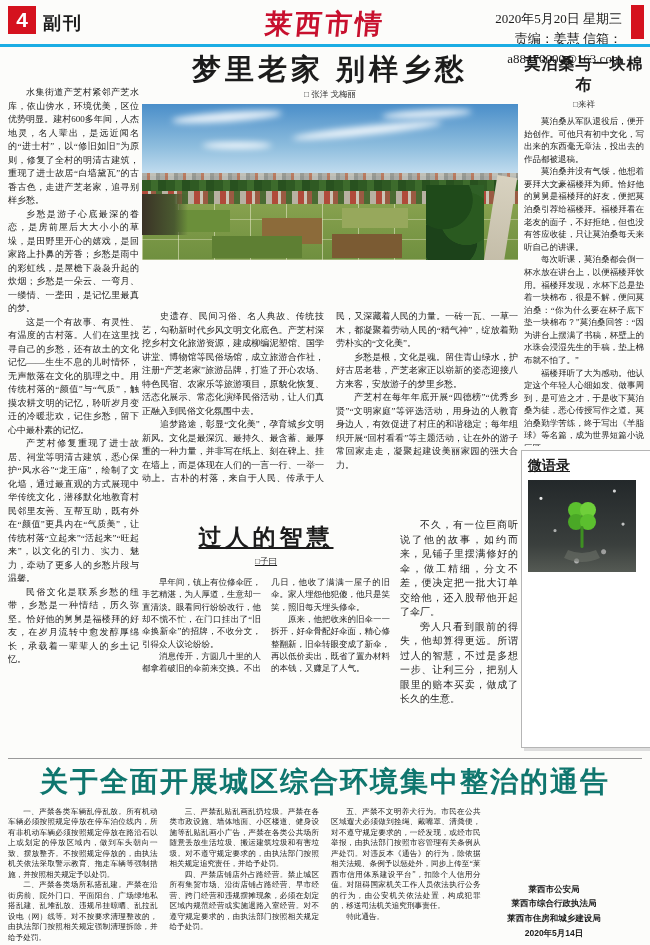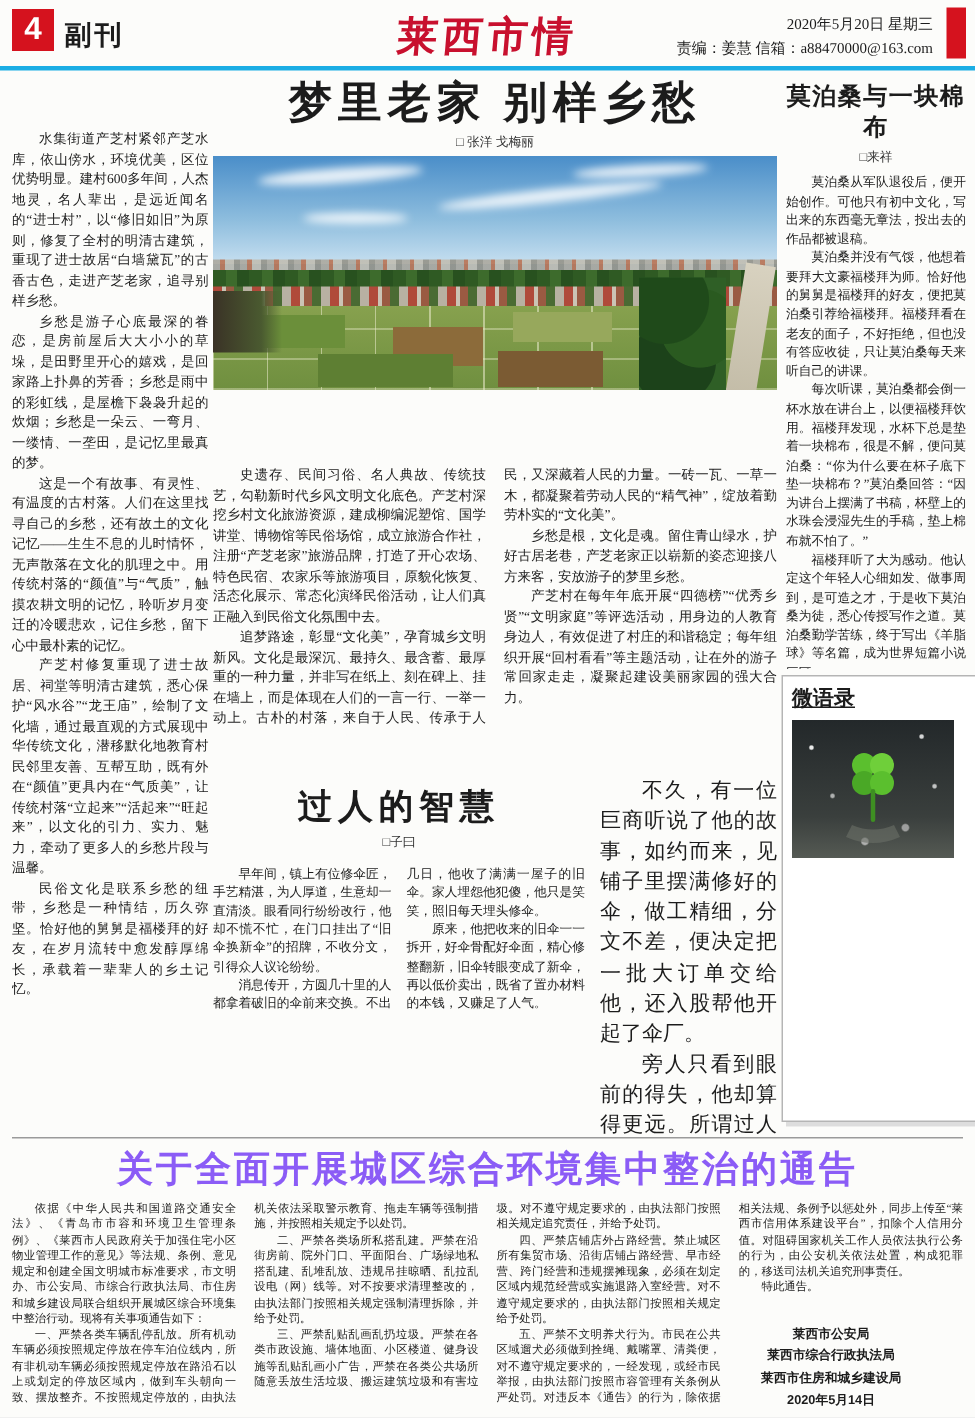--- a/index.html
+++ b/index.html
@@ -8,29 +8,29 @@
   
   .hdr{position:absolute;left:0;top:0;width:650px;height:46px;}
   .page-num{position:absolute;left:8px;top:6px;width:28px;height:28px;background:#d5121e;
             color:#fff;font-family:"Liberation Sans",sans-serif;font-weight:bold;font-size:21px;
             display:flex;align-items:center;justify-content:center;}
   .section-name{position:absolute;left:43px;top:11px;font-family:"Liberation Sans",sans-serif;
             font-weight:bold;font-size:18px;letter-spacing:2px;}
   .masthead{position:absolute;left:225px;top:6px;width:200px;text-align:center;color:#c8102e;
             font-family:"DejaVu Serif",serif;font-weight:bold;font-size:27px;letter-spacing:3px;
             transform:skewX(-5deg);}
-  .dateblock{position:absolute;right:28px;top:9px;width:200px;text-align:right;font-size:10px;line-height:1.55;}
+  .dateblock{position:absolute;right:28px;top:9px;width:200px;text-align:right;font-size:13px;line-height:1.55;}
   .corner-bar{position:absolute;right:6px;top:5px;width:13px;height:34px;background:#d5121e;}
   .hdr-rule{position:absolute;left:0;top:44px;width:650px;height:3px;background:#1bade4;}
   
   .bodytext p{margin:0;text-indent:2em;text-align:justify;}
   .col-left{position:absolute;left:8px;top:54px;width:131px;height:702px;font-size:9px;line-height:1.5;overflow:hidden;margin-top:32px;}
   
   .main-head{position:absolute;left:142px;top:54px;width:376px;height:46px;text-align:center;}
-  .main-head h1{margin:0;font-family:Liberation Serif, serif;font-weight:bold;font-size:29px;
+  .main-head h1{margin:0;font-family:Liberation Sans, sans-serif;font-weight:bold;font-size:29px;
                 letter-spacing:4px;line-height:1.1;text-align:center;}
   .byline{font-size:8.5px;color:#333;margin-top:3px;}
   
   .photo{position:absolute;left:142px;top:104px;width:376px;height:156px;overflow:hidden;background:#9cc4e2;}
   .sky{position:absolute;left:0;top:0;width:100%;height:46%;background:linear-gradient(#4a8ec9,#8fbede 60%,#c6dff0);}
   .cloud{position:absolute;background:rgba(255,255,255,.85);border-radius:50%;filter:blur(3px);}
   .townband{position:absolute;left:0;top:44%;width:100%;height:9px;
      background:repeating-linear-gradient(90deg,#a9a294 0 5px,#b8653f 5px 8px,#c0b9aa 8px 14px,#8f8a7c 14px 18px);opacity:.8;}
   .treeband{position:absolute;left:0;top:49%;width:100%;height:13px;
      background:repeating-linear-gradient(90deg,#2f5a23 0 9px,#3d6b2c 9px 16px,#28511f 16px 24px);}
@@ -48,25 +48,25 @@
                 radial-gradient(circle at 40% 75%,#1c421a 0 42%,transparent 43%),#2f5f26;}
   .road{position:absolute;right:8px;top:46%;width:20px;height:60%;background:linear-gradient(#d8d2c0,#c2bba6);
      transform:rotate(9deg);}
   .dark-left{position:absolute;left:0;top:58%;width:46px;height:26%;
      background:linear-gradient(90deg,#3a3226,#4a5a30 70%,transparent);}
   
   .mid-cols{position:absolute;left:142px;top:266px;width:376px;height:246px;font-size:9px;line-height:1.5;
             column-count:2;column-gap:12px;overflow:hidden;margin-top:44px;}
   
   .smart{position:absolute;left:142px;top:518px;width:376px;height:238px;}
-  .smart-title{position:absolute;left:0;top:4px;width:248px;text-align:center;}
+  .smart-title{position:absolute;left:0;top:4px;width:248px;text-align:center;text-decoration:underline;}
   .smart-title h2{margin:0;font-family:"Liberation Sans",sans-serif;font-weight:bold;font-size:23px;letter-spacing:4px;}
   .smart-cols{position:absolute;left:0;top:58px;width:248px;height:180px;font-size:8.5px;line-height:1.45;
               column-count:2;column-gap:10px;overflow:hidden;}
-  .smart-side{position:absolute;right:0;top:0;width:118px;height:238px;font-size:14px;line-height:1.45;overflow:hidden;}
+  .smart-side{position:absolute;right:0;top:0;width:118px;height:238px;font-size:10px;line-height:1.45;overflow:hidden;}
   
   .right-art{position:absolute;left:524px;top:54px;width:120px;height:392px;overflow:hidden;}
   .right-art h3{margin:0;font-family:"Liberation Sans",sans-serif;font-weight:bold;font-size:16px;
                 text-align:center;letter-spacing:1px;}
   .right-art .byline{text-align:center;margin-bottom:4px;}
   .right-art .bodytext{font-size:8.5px;line-height:1.48;}
   
   .wyl{position:absolute;left:521px;top:450px;width:132px;height:298px;border:1px solid #b5b5b5;
        box-shadow:3px 3px 0 #ddd;background:#fff;padding:6px;box-sizing:border-box;text-decoration:underline;}
   .wyl-title{font-family:"Liberation Sans",sans-serif;font-weight:bold;font-size:14px;margin-bottom:5px;}
@@ -76,22 +76,22 @@
       radial-gradient(circle at 60% 30%,rgba(255,255,255,.7) 0 1px,transparent 2px),
       radial-gradient(circle at 25% 55%,rgba(255,255,255,.6) 0 1px,transparent 2px),
       radial-gradient(circle at 88% 48%,rgba(255,255,255,.7) 0 1px,transparent 2px),
       radial-gradient(circle at 45% 88%,rgba(200,200,200,.8) 0 2px,transparent 3px),
       radial-gradient(circle at 70% 78%,rgba(180,180,180,.8) 0 2px,transparent 3px),
       linear-gradient(#23282a,#3a3f3d 70%,#555a54);margin-bottom:6px;overflow:hidden;}
   .wyl-lines p{margin:0 0 2px 0;font-style:italic;font-size:7.5px;line-height:1.6;color:#333;text-align:left;}
   
   .divider{position:absolute;left:8px;top:758px;width:634px;height:1px;background:#9a9a9a;}
   .notice{position:absolute;left:8px;top:763px;width:634px;height:178px;}
-  .notice h2{margin:0 0 6px 0;text-align:center;color:#8b5cf6;font-family:"Liberation Sans",sans-serif;
-             font-weight:bold;font-size:24px;letter-spacing:2px;}
+  .notice h2{margin:0 0 6px 0;text-align:center;color:#0f766e;font-family:"Liberation Sans",sans-serif;
+             font-weight:bold;font-size:28px;letter-spacing:2px;}
   .notice-cols{column-count:4;column-gap:12px;column-fill:auto;height:146px;font-size:7.6px;line-height:1.38;overflow:hidden;}
   .signatures{position:absolute;right:4px;bottom:0px;width:168px;text-align:center;
               font-family:"Liberation Sans",sans-serif;font-weight:bold;font-size:8.5px;line-height:1.75;}
   .signatures div{white-space:nowrap;}
 </style>
 </head>
 <body>
 
 <div class="page">
 
@@ -190,21 +190,20 @@
           <path d="M40 70 q14 6 28 0 l4 8 q-18 8 -36 0 z" fill="#6a6f68" opacity="0.6"></path>
         </g>
       </svg>
     </div>
   </div>
 
   <div class="divider"></div>
   <div class="notice">
     <h2>关于全面开展城区综合环境集中整治的通告</h2>
     <div class="notice-cols bodytext">
-      <p>依据《中华人民共和国道路交通安全法》、《青岛市市容和环境卫生管理条例》、《莱西市人民政府关于加强住宅小区物业管理工作的意见》等法规、条例、意见规定和创建全国文明城市标准要求，市文明办、市公安局、市综合行政执法局、市住房和城乡建设局联合组织开展城区综合环境集中整治行动。现将有关事项通告如下：</p>
       <p>一、严禁各类车辆乱停乱放。所有机动车辆必须按照规定停放在停车泊位线内，所有非机动车辆必须按照规定停放在路沿石以上或划定的停放区域内，做到车头朝向一致、摆放整齐。不按照规定停放的，由执法机关依法采取警示教育、拖走车辆等强制措施，并按照相关规定予以处罚。</p>
       <p>二、严禁各类场所私搭乱建。严禁在沿街房前、院外门口、平面阳台、广场绿地私搭乱建、乱堆乱放、违规吊挂晾晒、乱拉乱设电（网）线等。对不按要求清理整改的，由执法部门按照相关规定强制清理拆除，并给予处罚。</p>
       <p>三、严禁乱贴乱画乱扔垃圾。严禁在各类市政设施、墙体地面、小区楼道、健身设施等乱贴乱画小广告，严禁在各类公共场所随意丢放生活垃圾、搬运建筑垃圾和有害垃圾。对不遵守规定要求的，由执法部门按照相关规定追究责任，并给予处罚。</p>
       <p>四、严禁店铺店外占路经营。禁止城区所有集贸市场、沿街店铺占路经营、早市经营、跨门经营和违规摆摊现象，必须在划定区域内规范经营或实施退路入室经营。对不遵守规定要求的，由执法部门按照相关规定给予处罚。</p>
       <p>五、严禁不文明养犬行为。市民在公共区域遛犬必须做到拴绳、戴嘴罩、清粪便，对不遵守规定要求的，一经发现，或经市民举报，由执法部门按照市容管理有关条例从严处罚。对违反本《通告》的行为，除依据相关法规、条例予以惩处外，同步上传至“莱西市信用体系建设平台”，扣除个人信用分值。对阻碍国家机关工作人员依法执行公务的行为，由公安机关依法处置，构成犯罪的，移送司法机关追究刑事责任。</p>
       <p>特此通告。</p>
     </div>
     <div class="signatures">
       <div>莱西市公安局</div>
       <div>莱西市综合行政执法局</div>

